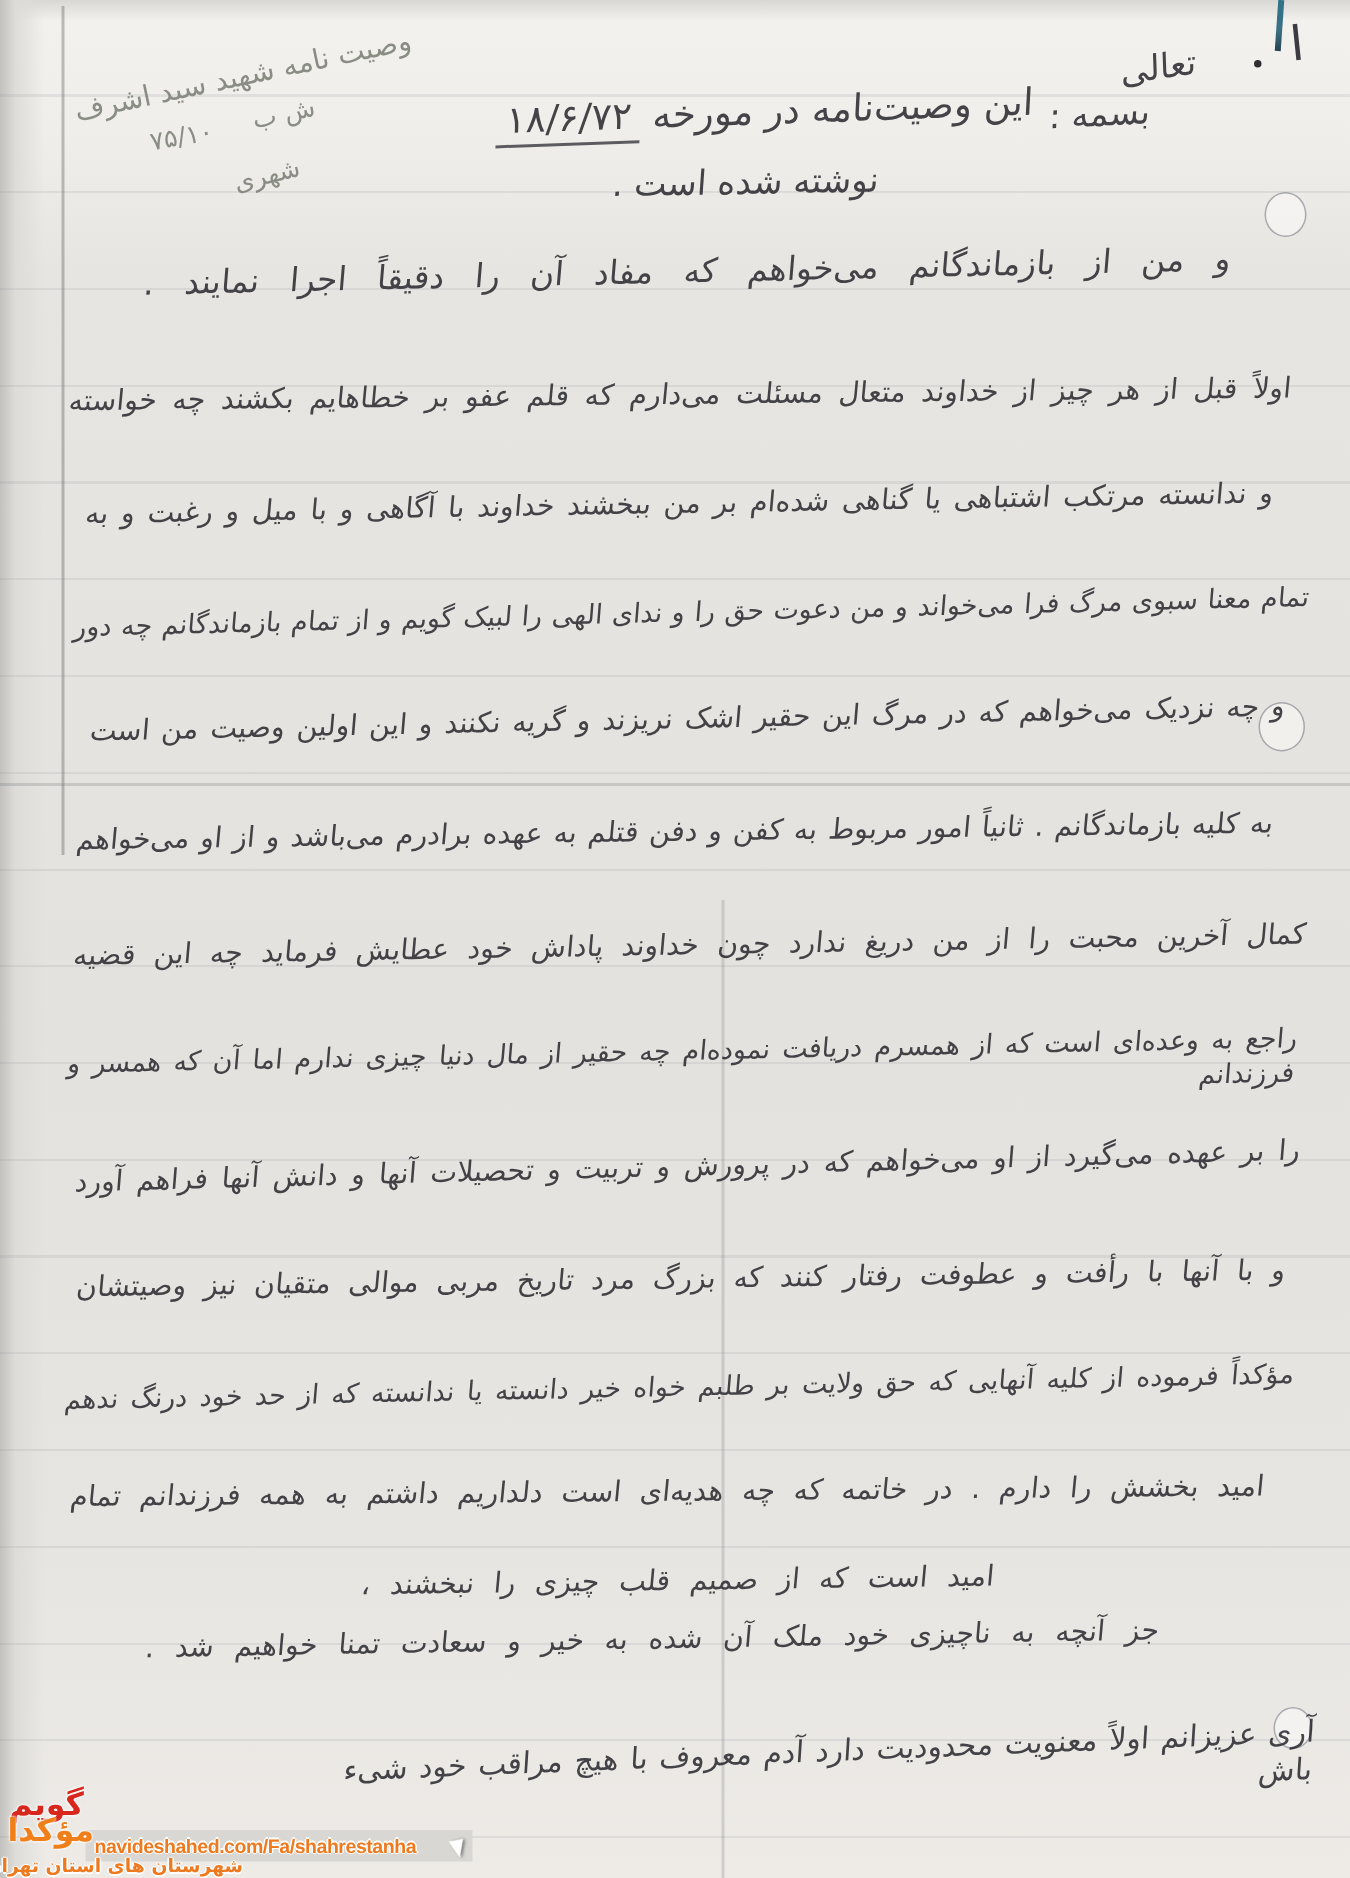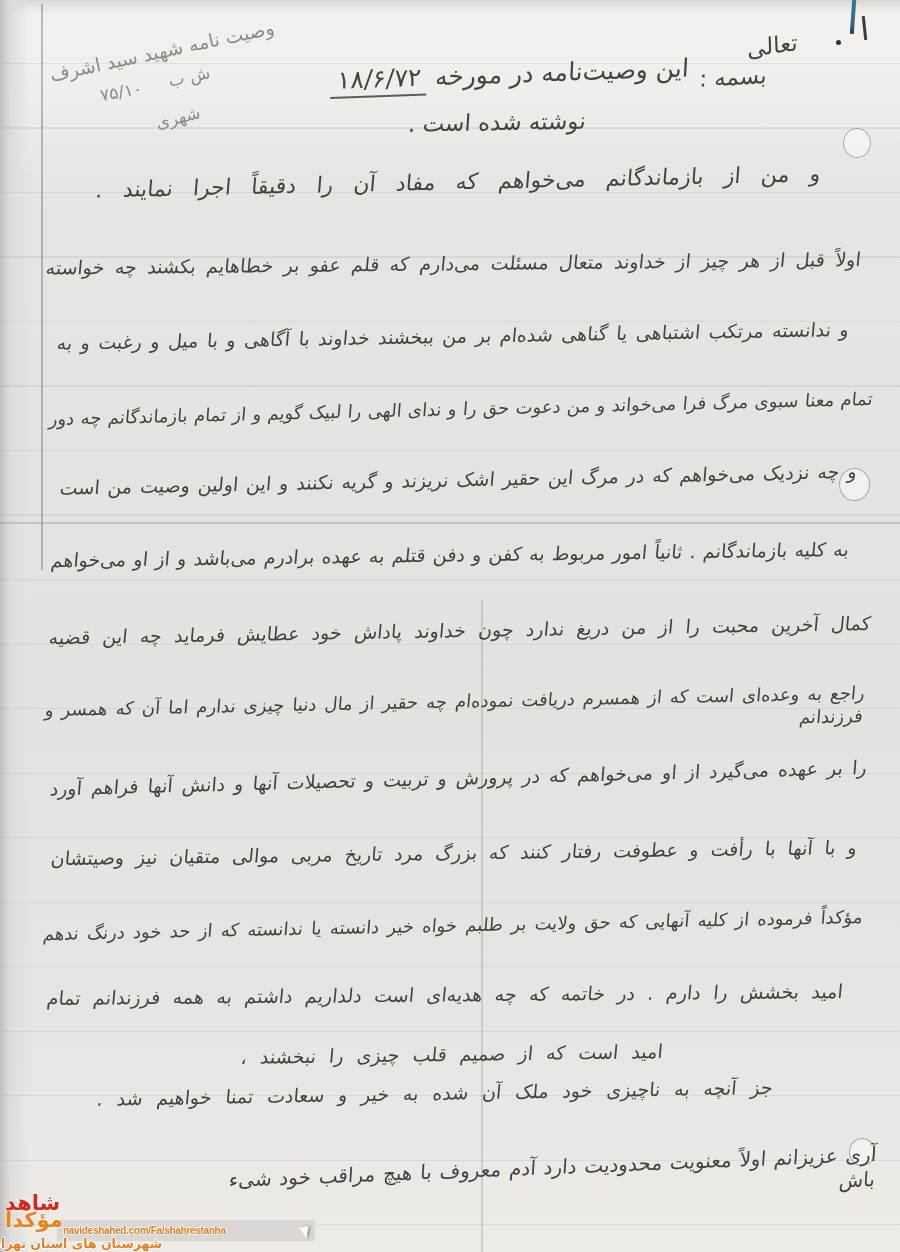--- a/index.html
+++ b/index.html
@@ -62,21 +62,21 @@
   .l13{right:128px;top:1076px;width:676px;font-size:19px;transform:rotate(-1deg) skewX(-6deg);}
   .l14{right:24px;top:1142px;width:648px;font-size:20px;transform:rotate(-2.3deg) skewX(-6deg);}
 
   
   .logo{position:absolute;left:5px;top:1193px;width:52px;height:52px;z-index:6;text-align:center;line-height:1;}
   .logo .t{display:block;font-size:21px;font-weight:bold;color:#d8261c;text-shadow:0 0 2px #fff,0 0 2px #fff;}
   .logo .b{display:block;font-size:21px;font-weight:bold;color:#f07f1a;margin-top:-4px;text-shadow:0 0 2px #fff,0 0 2px #fff;}
   .band{position:absolute;background:#d8d7d3;z-index:5;display:flex;align-items:center;font-family:"Liberation Sans",sans-serif;font-weight:bold;white-space:nowrap;}
   .band1{left:57px;top:1197px;width:336px;height:22px;font-size:15.5px;color:#cf2318;padding-left:6px;letter-spacing:-.2px;
          text-shadow:1px 0 #fff,-1px 0 #fff,0 1px #fff,0 -1px #fff;}
-  .band2{left:57px;top:1220px;width:252px;height:21px;font-size:10px;color:#ee7a1f;padding-left:6px;letter-spacing:-.3px;
+  .band2{left:57px;top:1220px;width:252px;height:21px;font-size:13px;color:#ee7a1f;padding-left:6px;letter-spacing:-.3px;
          text-shadow:1px 0 #fff,-1px 0 #fff,0 1px #fff,0 -1px #fff;}
   .cursor{position:absolute;right:4px;top:4px;width:0;height:0;
           border-left:9px solid #fff;border-top:4px solid transparent;border-bottom:9px solid transparent;
           transform:rotate(-35deg);filter:drop-shadow(1px 1px 1px rgba(80,80,80,.7));}
   .caption{position:absolute;left:28px;top:1236px;width:134px;z-index:6;direction:rtl;text-align:center;
            font-family:"DejaVu Sans",sans-serif;font-weight:bold;font-size:12.5px;color:#ee7a1f;
            text-shadow:1px 0 #fff,-1px 0 #fff,0 1px #fff,0 -1px #fff;white-space:nowrap;}
 </style>
 </head>
 <body>
@@ -117,21 +117,21 @@
   <div class="hw bl l7">راجع به وعده‌ای است که از همسرم دریافت نموده‌ام چه حقیر از مال دنیا چیزی ندارم اما آن که همسر و فرزندانم</div>
   <div class="hw bl l8">را بر عهده می‌گیرد از او می‌خواهم که در پرورش و تربیت و تحصیلات آنها و دانش آنها فراهم آورد</div>
   <div class="hw bl l9">و با آنها با رأفت و عطوفت رفتار کنند که بزرگ مرد تاریخ مربی موالی متقیان نیز وصیتشان</div>
   <div class="hw bl l10">مؤکداً فرموده از کلیه آنهایی که حق ولایت بر طلبم خواه خیر دانسته یا ندانسته که از حد خود درنگ ندهم</div>
   <div class="hw bl l11">امید بخشش را دارم . در خاتمه که چه هدیه‌ای است دلداریم داشتم به همه فرزندانم تمام</div>
   <div class="hw bl l12">امید است که از صمیم قلب چیزی را نبخشند ،</div>
   <div class="hw bl l13">جز آنچه به ناچیزی خود ملک آن شده به خیر و سعادت تمنا خواهیم شد .</div>
   <div class="hw bl l14">آری عزیزانم اولاً معنویت محدودیت دارد آدم معروف با هیچ مراقب خود شیء باش</div>
 
   <div class="logo">
-    <span class="t">شاهد</span>
+    <span class="t">گویم</span>
     <span class="b">مؤکدا</span>
   </div>
   <div class="band band2">
     <span>navideshahed.com/Fa/shahrestanha</span>
     <span class="cursor"></span>
   </div>
   <div class="caption">شهرستان های استان تهران</div>
 
 </div>
 

